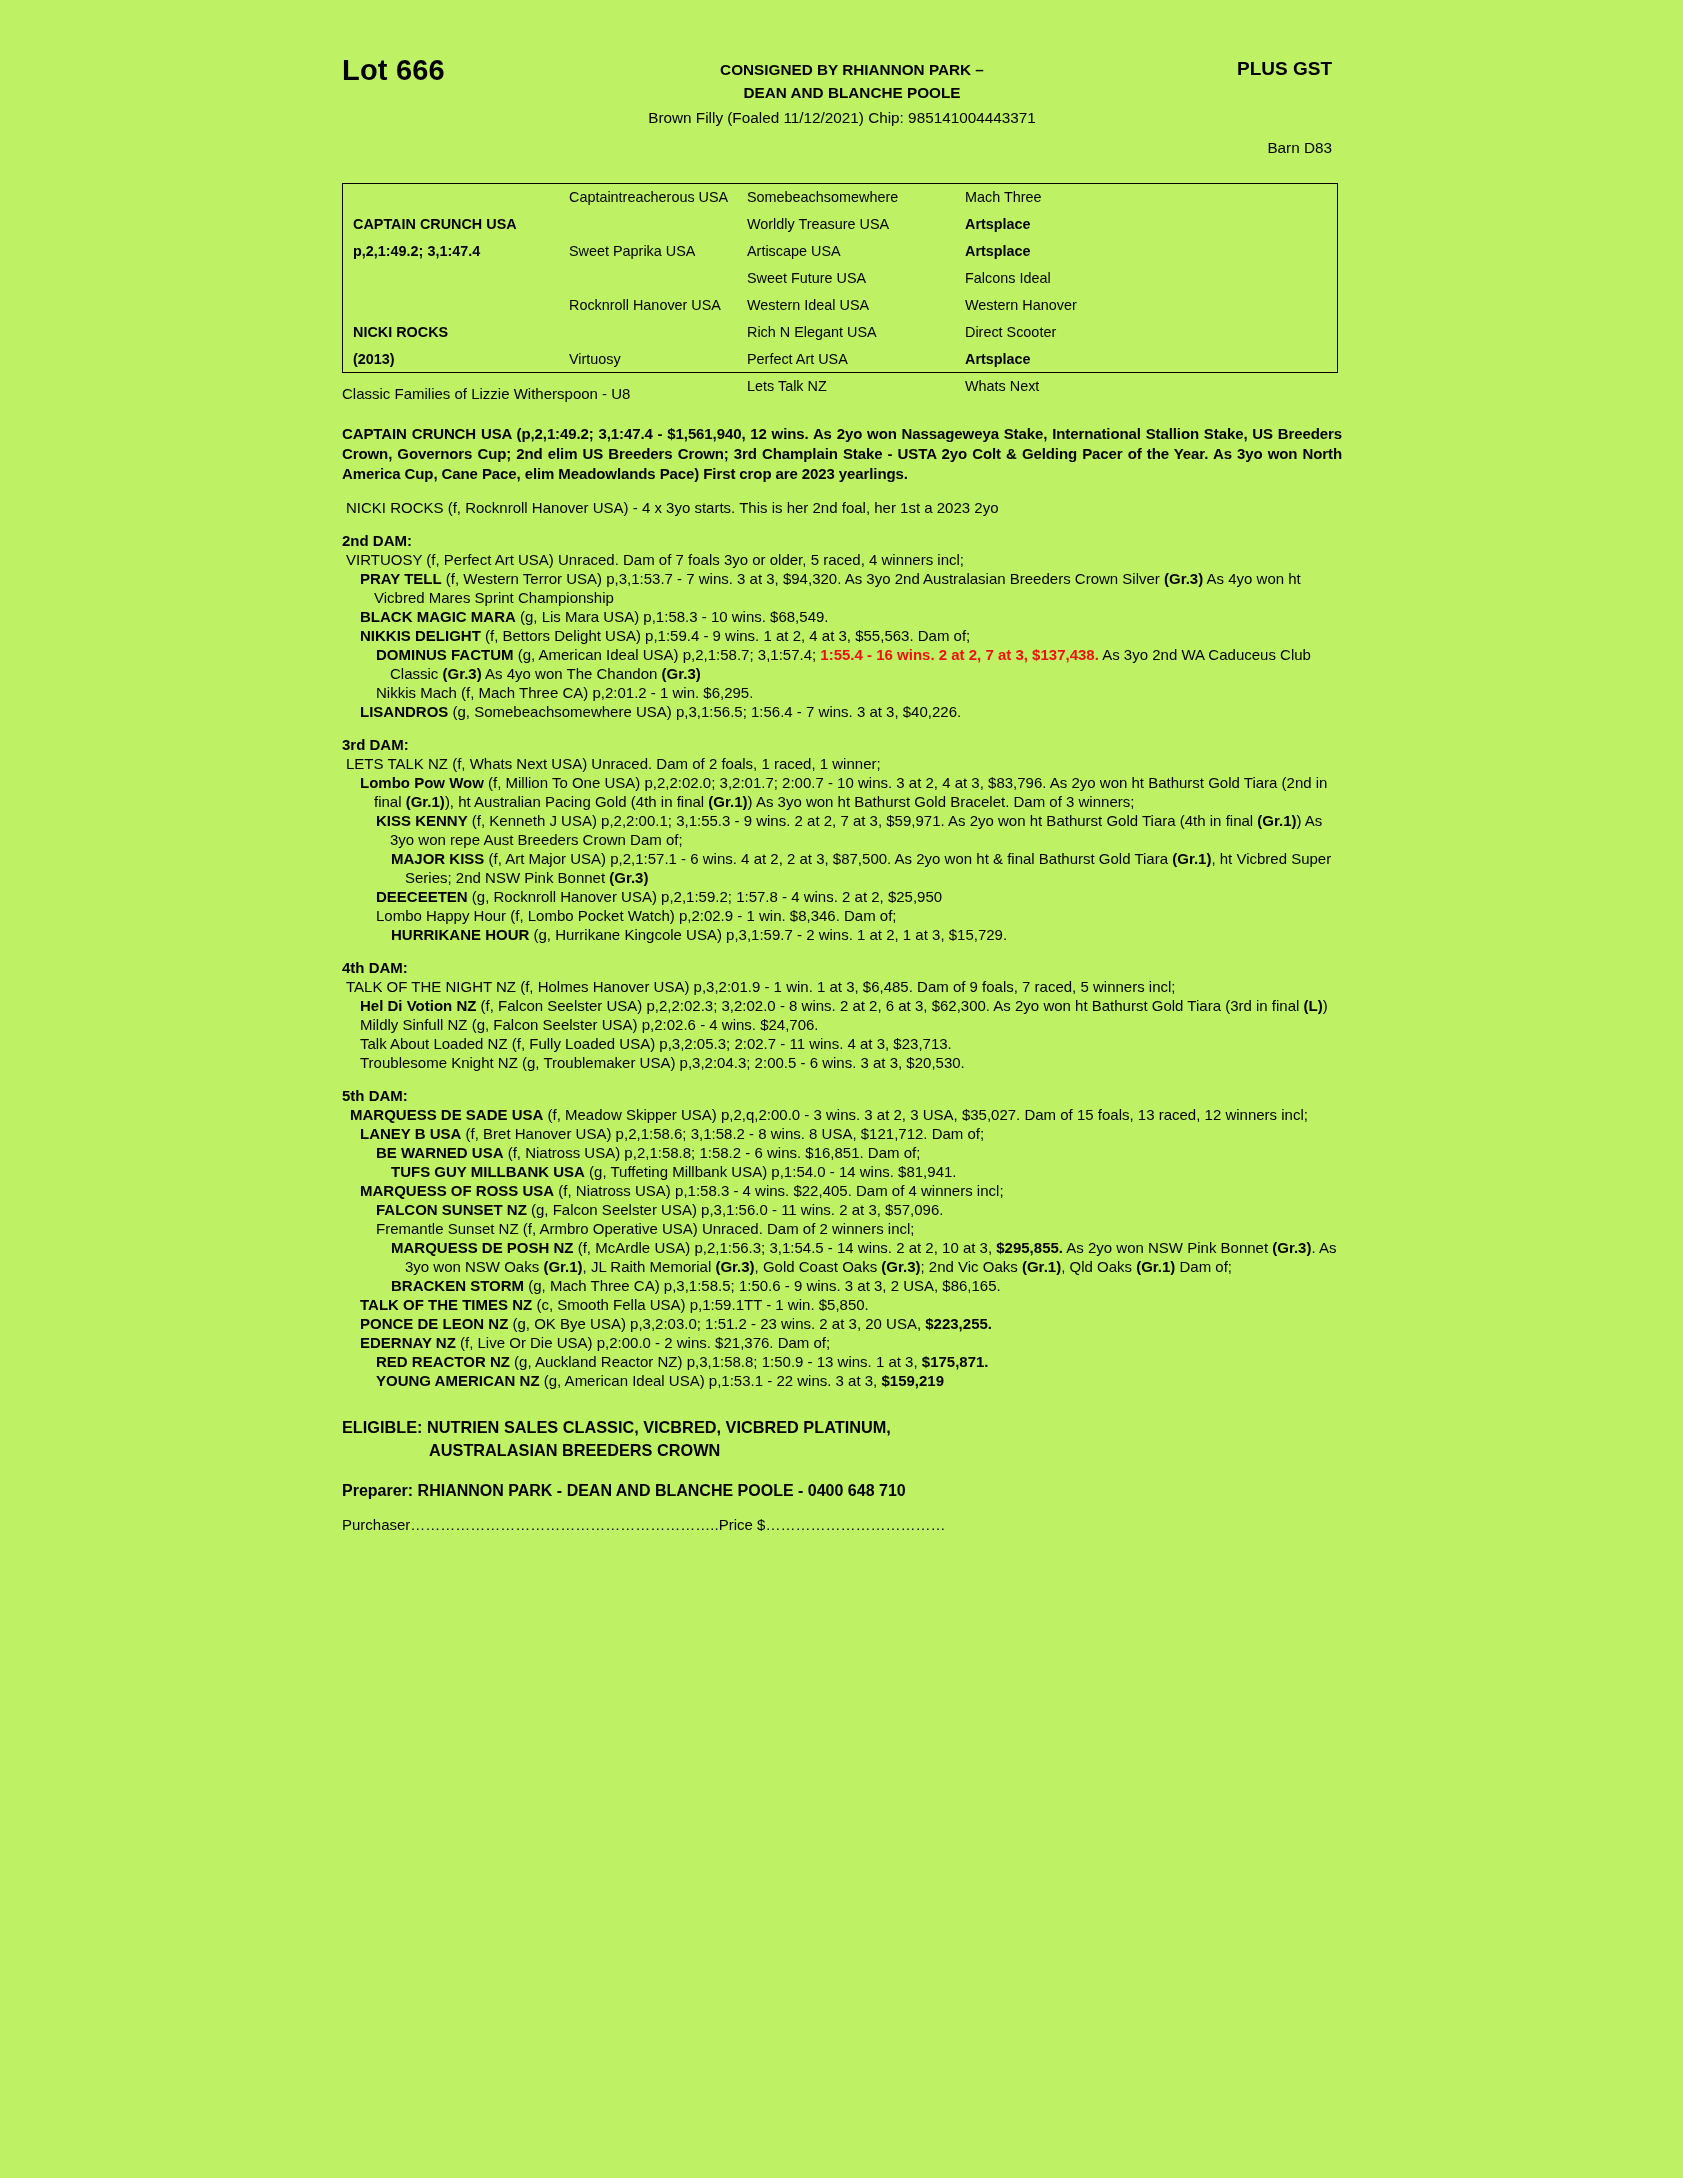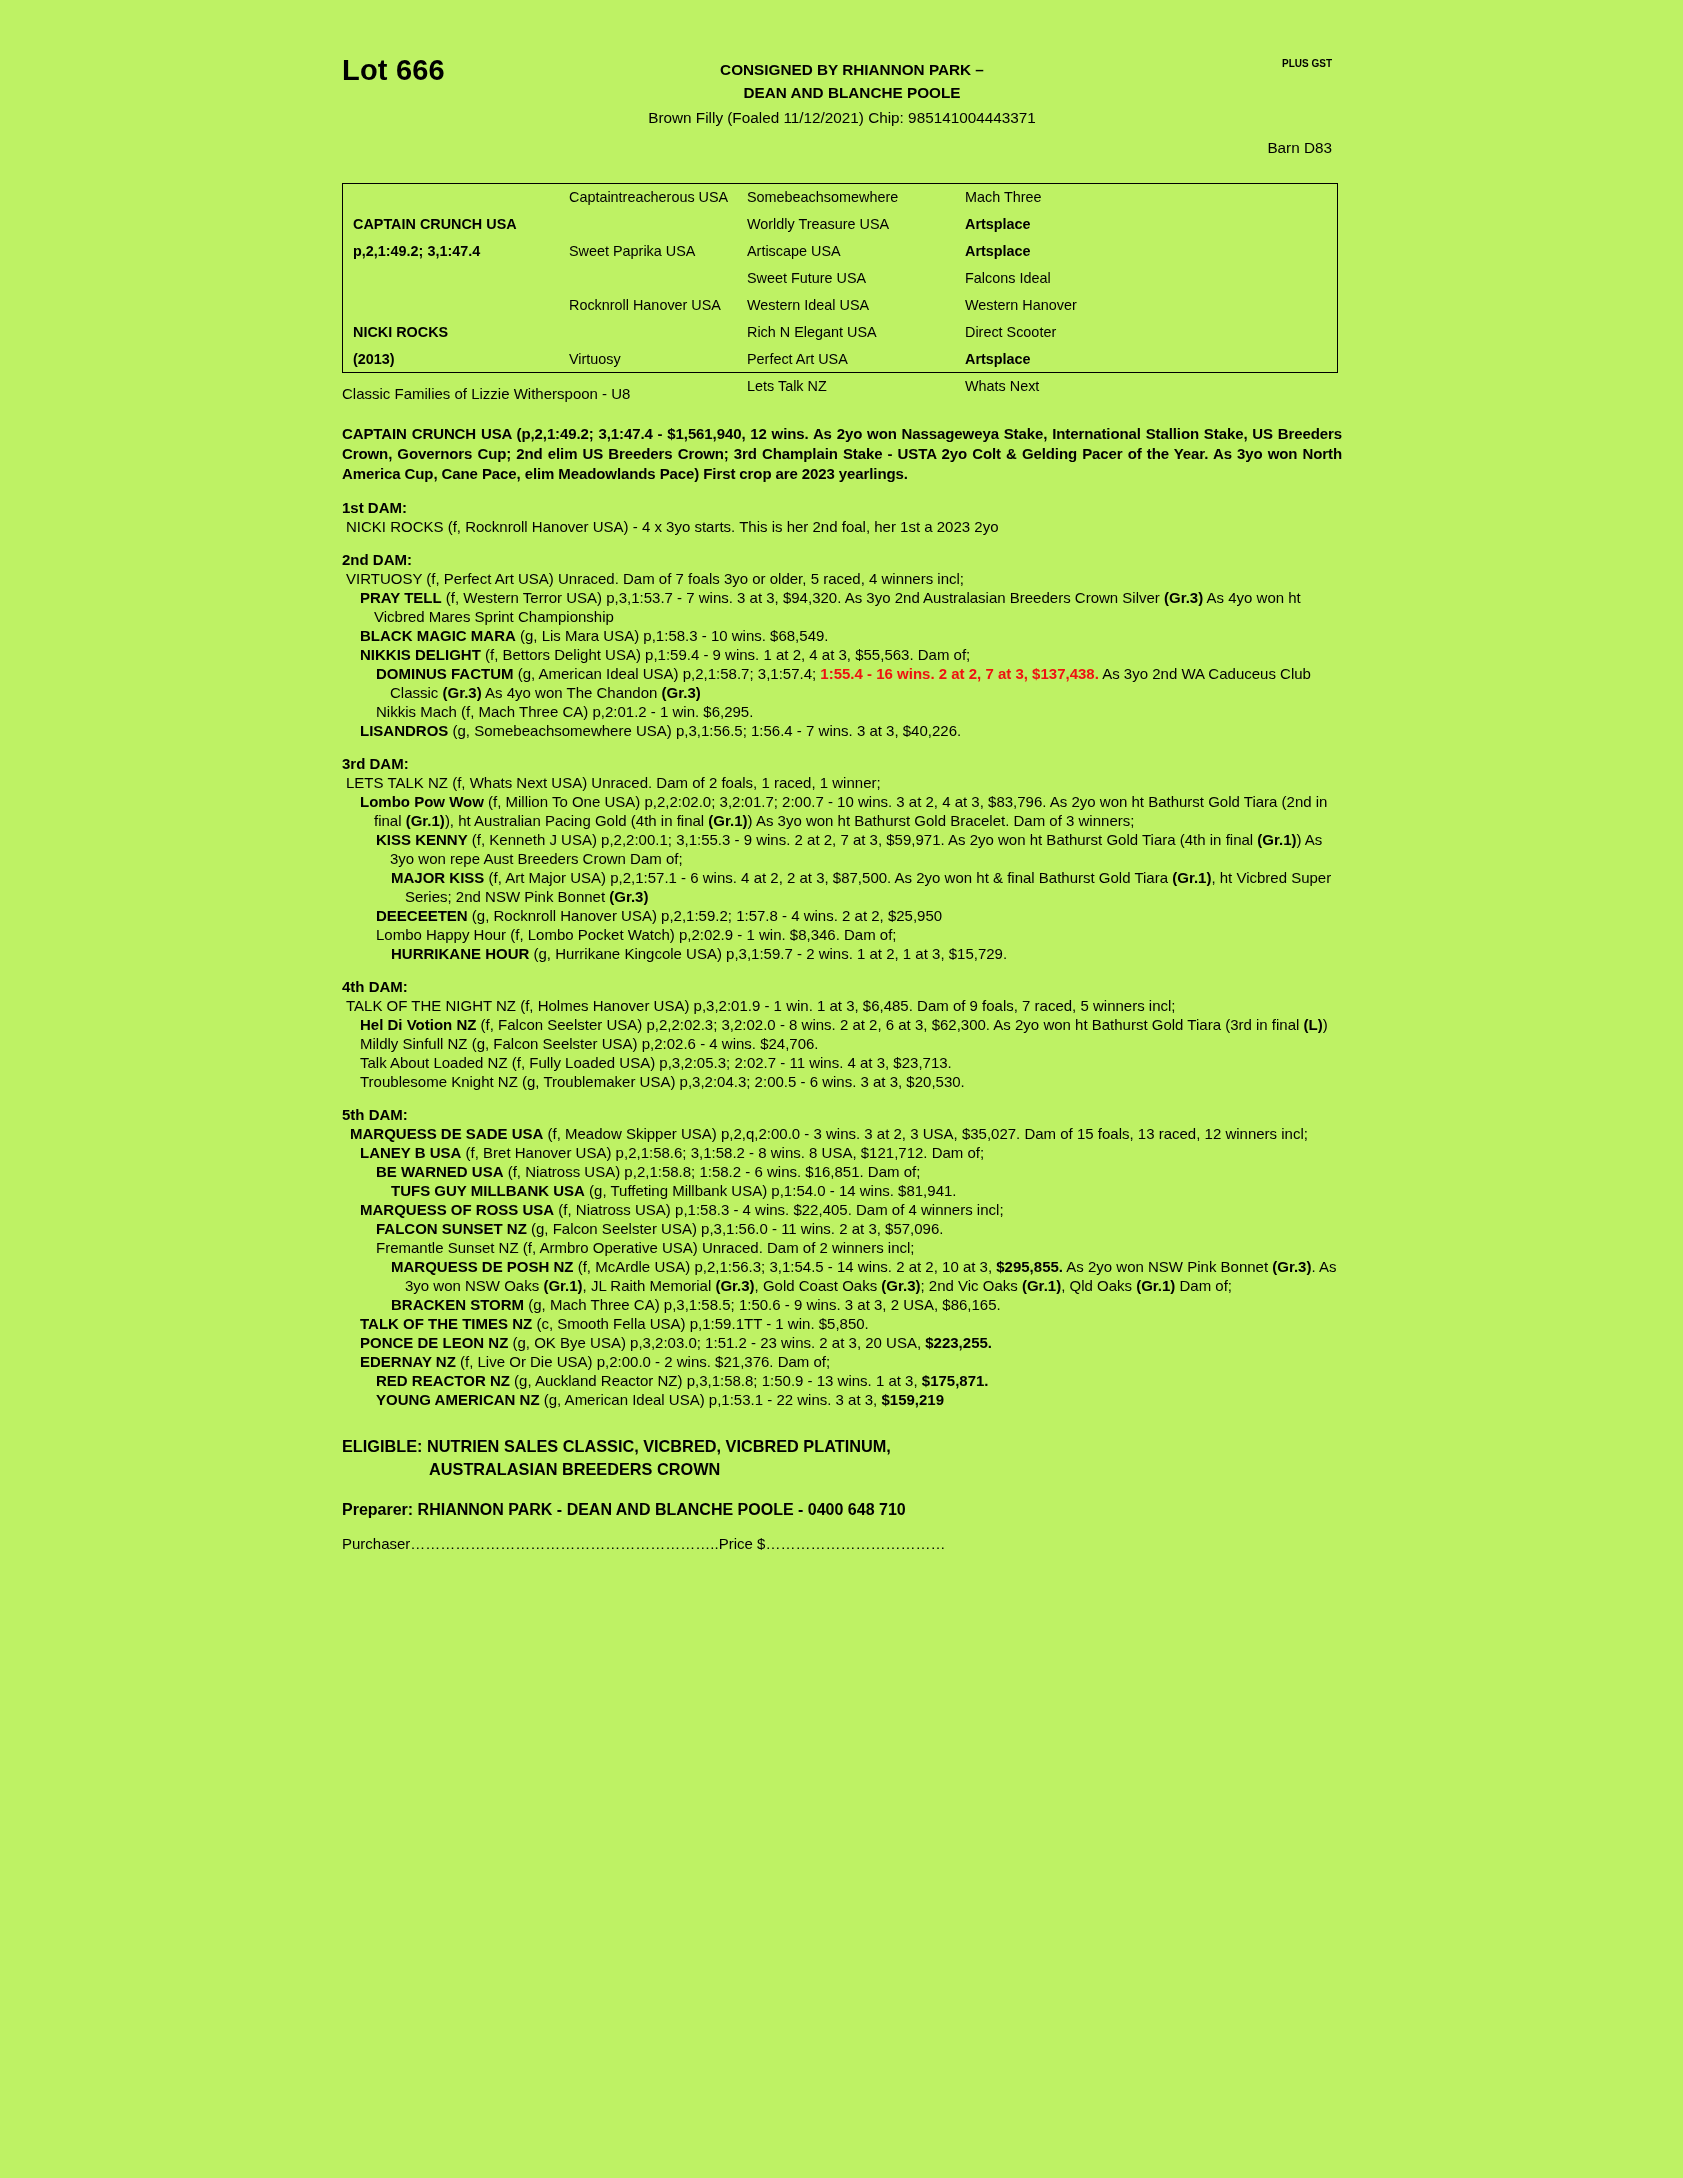--- a/index.html
+++ b/index.html
@@ -46,21 +46,21 @@
     width: 426px;
     text-align: center;
     font-size: 15.3px;
     font-weight: bold;
     line-height: 23px;
   }
   .plusgst {
     position: absolute;
     right: 10px;
     top: 10px;
-    font-size: 10px;
+    font-size: 19px;
     font-weight: bold;
   }
   .foaled {
     position: absolute;
     left: 0; right: 0;
     top: 61px;
     text-align: center;
     font-size: 15.3px;
   }
   .barn {
@@ -198,21 +198,20 @@
         <div class="ped-row">Whats Next</div>
       </div>
     </div>
 
     <div class="classic">Classic Families of Lizzie Witherspoon - U8</div>
 
     <div class="stallion">CAPTAIN CRUNCH USA (p,2,1:49.2; 3,1:47.4 - $1,561,940, 12 wins. As 2yo won Nassageweya Stake, International Stallion Stake, US Breeders Crown, Governors Cup; 2nd elim US Breeders Crown; 3rd Champlain Stake - USTA 2yo Colt &amp; Gelding Pacer of the Year. As 3yo won North America Cup, Cane Pace, elim Meadowlands Pace) First crop are 2023 yearlings.</div>
 
     <div id="dams-container">
         <div class="damblock">
-          <div class="damhead">1st DAM:</div>
           <div class="line i0">NICKI ROCKS (f, Rocknroll Hanover USA) - 4 x 3yo starts. This is her 2nd foal, her 1st a 2023 2yo</div>
         </div>
         <div class="damblock">
           <div class="damhead">2nd DAM:</div>
           <div class="line i0">VIRTUOSY (f, Perfect Art USA) Unraced. Dam of 7 foals 3yo or older, 5 raced, 4 winners incl;</div>
           <div class="line hang1"><b>PRAY TELL</b> (f, Western Terror USA) p,3,1:53.7 - 7 wins. 3 at 3, $94,320. As 3yo 2nd Australasian Breeders Crown Silver <b>(Gr.3)</b> As 4yo won ht Vicbred Mares Sprint Championship</div>
           <div class="line hang1"><b>BLACK MAGIC MARA</b> (g, Lis Mara USA) p,1:58.3 - 10 wins. $68,549.</div>
           <div class="line hang1"><b>NIKKIS DELIGHT</b> (f, Bettors Delight USA) p,1:59.4 - 9 wins. 1 at 2, 4 at 3, $55,563. Dam of;</div>
           <div class="line hang2"><b>DOMINUS FACTUM</b> (g, American Ideal USA) p,2,1:58.7; 3,1:57.4; <span class="red">1:55.4 - 16 wins. 2 at 2, 7 at 3, $137,438.</span> As 3yo 2nd WA Caduceus Club Classic <b>(Gr.3)</b> As 4yo won The Chandon <b>(Gr.3)</b></div>
           <div class="line i2">Nikkis Mach (f, Mach Three CA) p,2:01.2 - 1 win. $6,295.</div>

